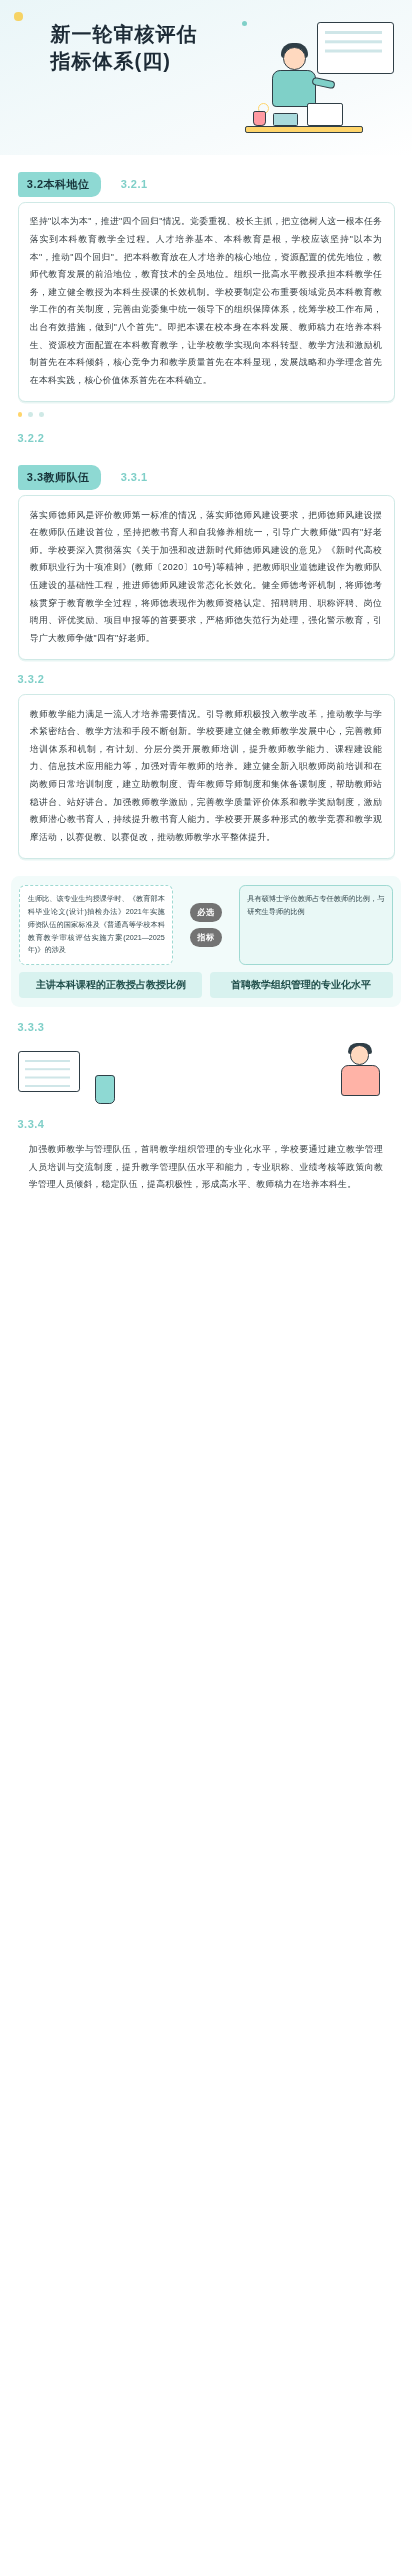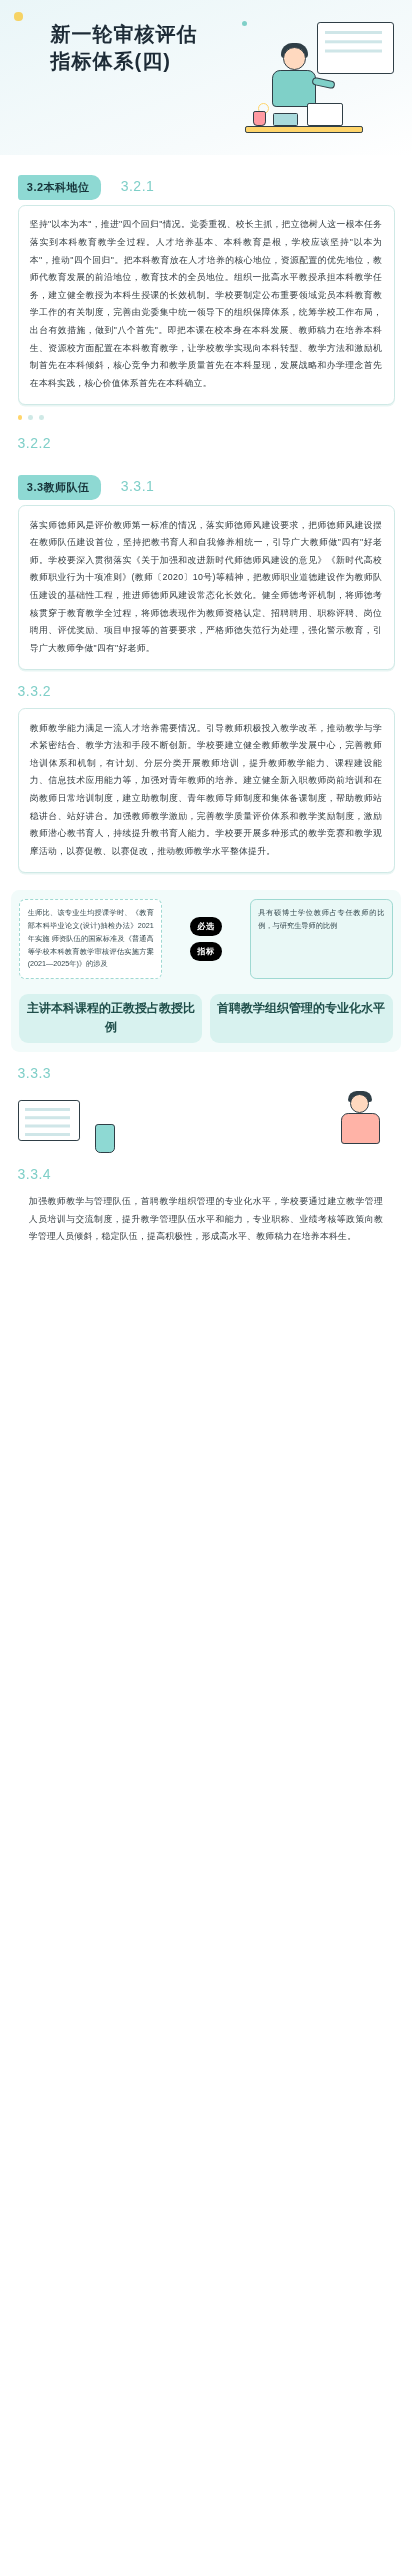--- a/index.html
+++ b/index.html
@@ -110,22 +110,22 @@
     font-weight: bold;
     border-radius: 3.1px 9.3px 9.3px 3.1px;
     letter-spacing: 0.5px;
   }
   .sec-wrap { position: relative; padding-top: 9.3px; }
 
   
   .sub-num {
     position: relative;
     margin: 13.4px 0 4.1px 17.5px;
-    font-size: 14px;
-    font-weight: normal;
+    font-size: 11px;
+    font-weight: bold;
     color: #7fcfc8;
     letter-spacing: 0.5px;
     display: inline-block;
   }
   .sub-num .num-underline {
     position: absolute; left: 0; bottom: -2.1px; width: 100%; height: 3.6px;
     background: #ffe08a; border-radius: 2.1px; z-index: -1;
   }
 
   
@@ -163,61 +163,60 @@
   
   .band {
     position: relative;
     margin: 17.5px 11.3px 0 11.3px;
     padding: 9.3px 8.2px;
     background: #f2fbfa;
     border-radius: 8.2px;
   }
   .band-row {
     display: flex;
-    gap: 13px;
+    gap: 2px;
     align-items: stretch;
   }
   .note {
     flex: 1;
     background: #ffffff;
     border: 1px dashed #9fd9d2;
     border-radius: 6.2px;
     padding: 6.2px 7.2px;
     font-size: 7.2px;
     line-height: 1.8;
     color: #33474d;
     text-align: justify;
   }
   .note.teal { background: #e9f8f6; border-style: solid; }
   .band-center {
     width: 62px;
     display: flex; flex-direction: column; align-items: center; justify-content: center; gap: 5.2px;
   }
   .pill {
-    background: #000000;
+    background: #737373;
     color: #fff;
     font-size: 8.2px;
     font-weight: bold;
     padding: 4.1px 7.2px;
     border-radius: 10.3px;
     letter-spacing: 0.5px;
     white-space: nowrap;
   }
   .tag-row { display: flex; gap: 7.2px; margin-top: 7.2px; }
   .tag {
     flex: 1;
     text-align: center;
-    font-size: 12px;
+    font-size: 10px;
     font-weight: bold;
     color: #1f4e4a;
     background: #d8f2ef;
-    border-radius: 9px;
+    border-radius: 4px;
     padding: 5.2px 3.1px;
     line-height: 1.6;
-    margin-top: 8px;
   }
 
   
   .mini-illus {
     position: relative;
     height: 62px;
     margin: 5.2px 17.5px 0 17.5px;
   }
   .mi-person {
     position: absolute; right: 5.2px; top: 3.1px; width: 57px; height: 56px;

